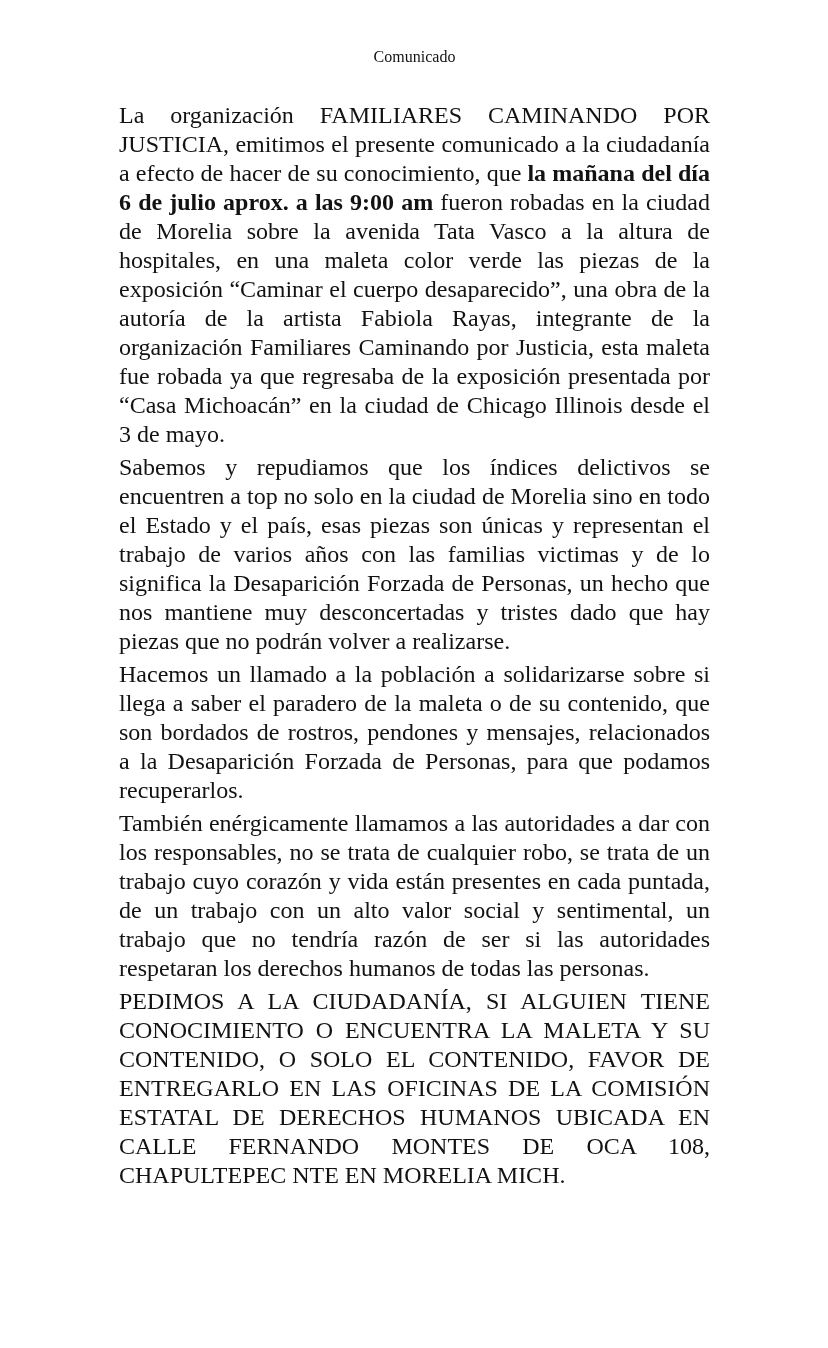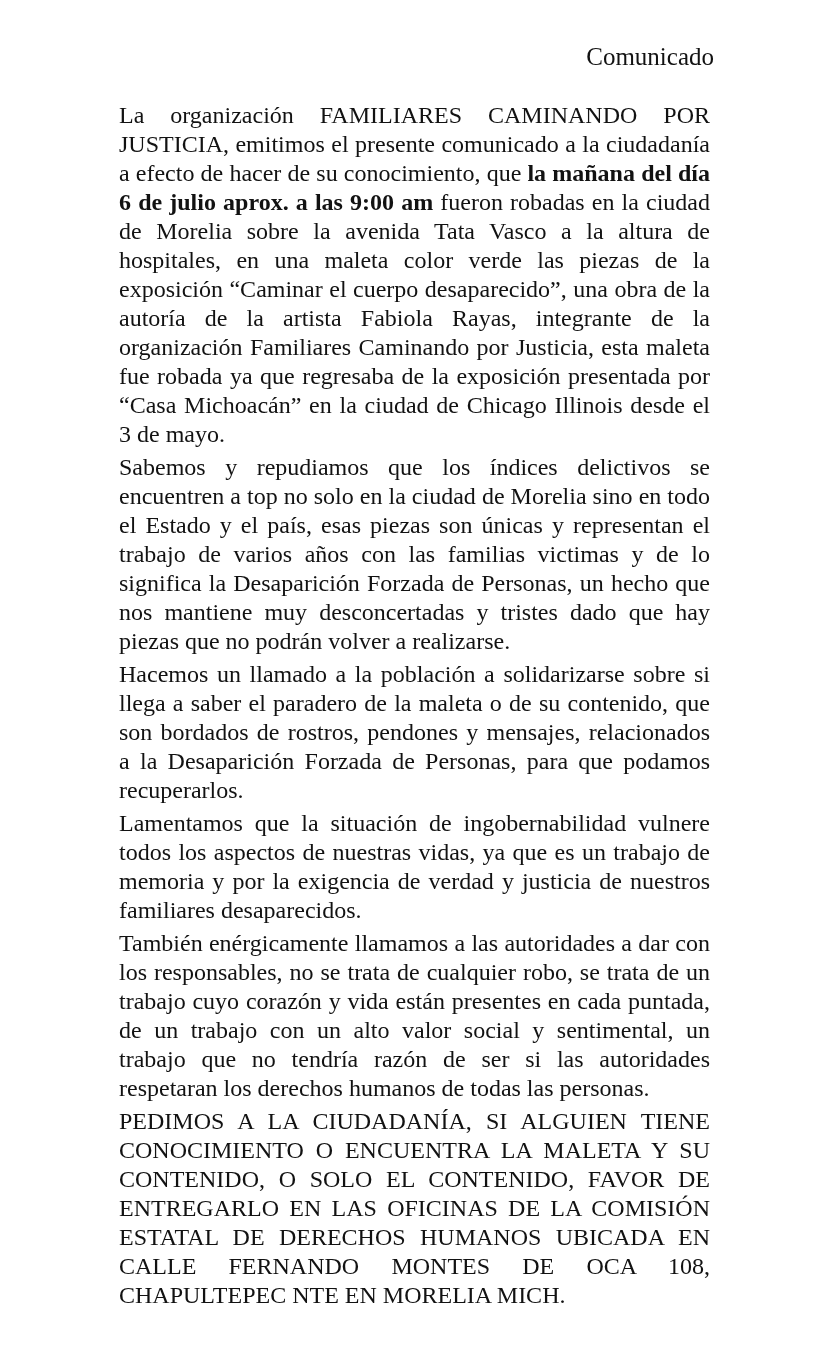--- a/index.html
+++ b/index.html
@@ -19,24 +19,24 @@
   .content {
     position: absolute;
     left: 115px;
     top: 42px;
     width: 599px;
     font-size: 24px;
     line-height: 29px;
   }
   .doc-title {
     margin: 0 0 30px 0;
-    font-size: 25px;
+    font-size: 16px;
     font-weight: normal;
     line-height: 29px;
-    text-align: right;
+    text-align: center;
   }
   .doc-body p.para {
     margin: 4px;
     padding: 0;
     text-align: justify;
     hyphens: none;
   }
   .doc-body p.para b {
     font-weight: bold;
   }
@@ -44,18 +44,17 @@
 </head>
 <body>
 
 <div class="page">
   <div class="content">
     <h1 class="doc-title">Comunicado</h1>
     <div class="doc-body">
         <p class="para"><span>La organización FAMILIARES CAMINANDO POR JUSTICIA, emitimos el presente comunicado a la ciudadanía a efecto de hacer de su conocimiento, que </span><b>la mañana del día 6 de julio aprox. a las 9:00 am</b><span> fueron robadas en la ciudad de Morelia sobre la avenida Tata Vasco a la altura de hospitales, en una maleta color verde las piezas de la exposición “Caminar el cuerpo desaparecido”, una obra de la autoría de la artista Fabiola Rayas, integrante de la organización Familiares Caminando por Justicia, esta maleta fue robada ya que regresaba de la exposición presentada por “Casa Michoacán” en la ciudad de Chicago Illinois desde el 3 de mayo.</span></p>
         <p class="para"><span>Sabemos y repudiamos que los índices delictivos se encuentren a top no solo en la ciudad de Morelia sino en todo el Estado y el país, esas piezas son únicas y representan el trabajo de varios años con las familias victimas y de lo significa la Desaparición Forzada de Personas, un hecho que nos mantiene muy desconcertadas y tristes dado que hay piezas que no podrán volver a realizarse.</span></p>
         <p class="para"><span>Hacemos un llamado a la población a solidarizarse sobre si llega a saber el paradero de la maleta o de su contenido, que son bordados de rostros, pendones y mensajes, relacionados a la Desaparición Forzada de Personas, para que podamos recuperarlos.</span></p>
-        <p class="para"><span>Lamentamos que la situación de ingobernabilidad vulnere todos los aspectos de nuestras vidas, ya que es un trabajo de memoria y por la exigencia de verdad y justicia de nuestros familiares desaparecidos.</span></p>
         <p class="para"><span>También enérgicamente llamamos a las autoridades a dar con los responsables, no se trata de cualquier robo, se trata de un trabajo cuyo corazón y vida están presentes en cada puntada, de un trabajo con un alto valor social y sentimental, un trabajo que no tendría razón de ser si las autoridades respetaran los derechos humanos de todas las personas.</span></p>
         <p class="para"><span>PEDIMOS A LA CIUDADANÍA, SI ALGUIEN TIENE CONOCIMIENTO O ENCUENTRA LA MALETA Y SU CONTENIDO, O SOLO EL CONTENIDO, FAVOR DE ENTREGARLO EN LAS OFICINAS DE LA COMISIÓN ESTATAL DE DERECHOS HUMANOS UBICADA EN CALLE FERNANDO MONTES DE OCA 108, CHAPULTEPEC NTE EN MORELIA MICH.</span></p>
       </div>
   </div>
 </div>
 
 </body></html>

